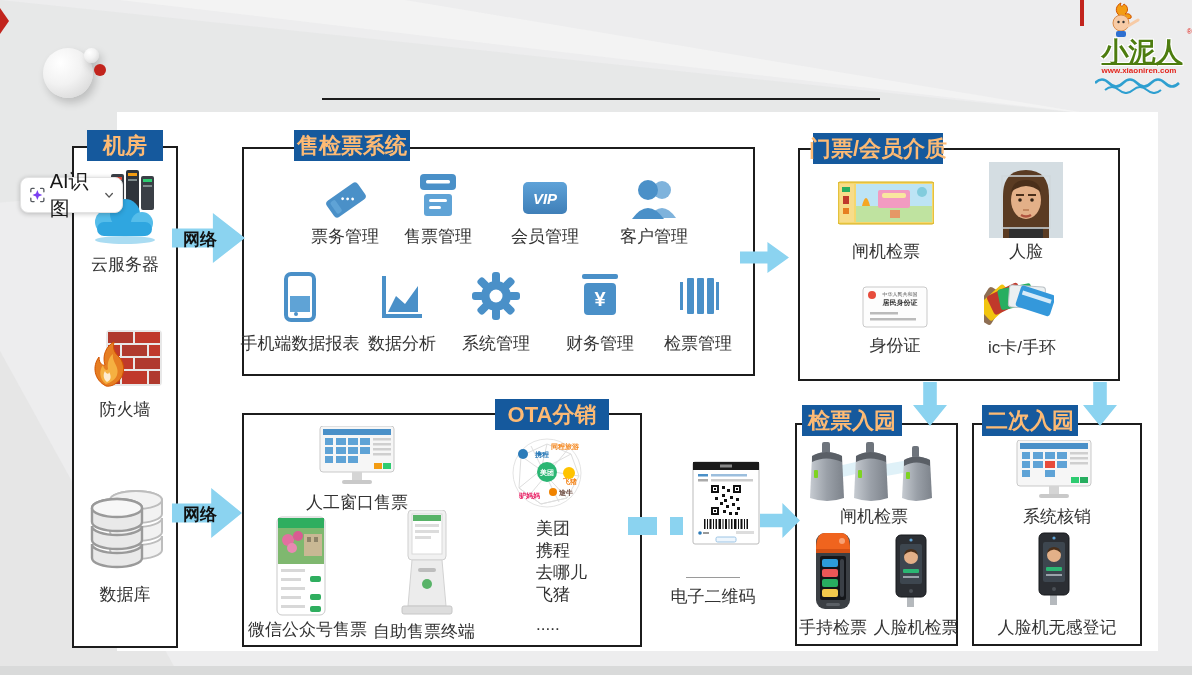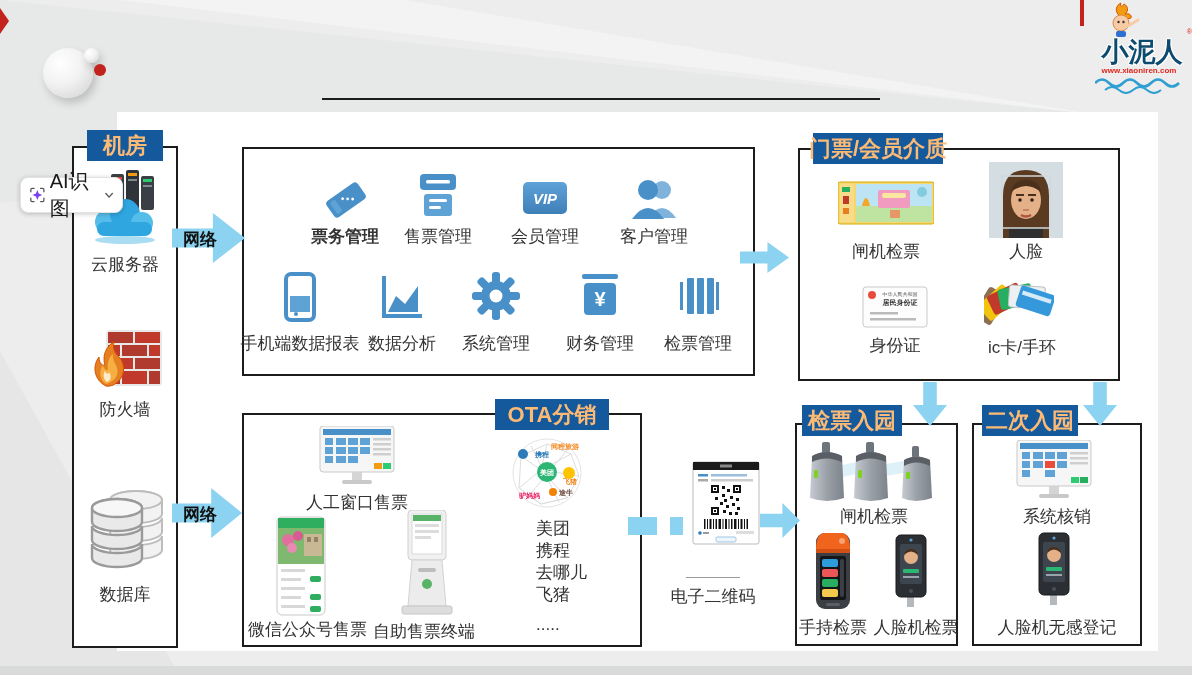--- a/index.html
+++ b/index.html
@@ -28,21 +28,21 @@
   .underline{position:absolute;left:322px;top:98px;width:558px;height:2px;background:#1c1c1c;z-index:3;}
   
   .sphere{position:absolute;border-radius:50%;
           background:radial-gradient(circle at 35% 30%,#ffffff 0%,#f2f2f2 45%,#dcdcdc 80%,#d2d2d2 100%);
           box-shadow:3px 5px 9px rgba(0,0,0,.18);z-index:3;}
   .reddot{position:absolute;border-radius:50%;background:#c2241d;z-index:3;}
   .redsliver{position:absolute;background:#c2241d;z-index:3;}
   
   .logo{position:absolute;left:1086px;top:2px;width:106px;height:96px;z-index:8;}
   .logo-brand{position:absolute;left:8px;top:32px;width:96px;text-align:center;font-size:27px;font-weight:bold;
-              color:#0c4a6e;text-shadow:1px 1px 0 #fff,-1px -1px 0 #fff,1px -1px 0 #fff,-1px 1px 0 #fff;}
+              color:#4d7c0f;text-shadow:1px 1px 0 #fff,-1px -1px 0 #fff,1px -1px 0 #fff,-1px 1px 0 #fff;text-decoration:underline;}
   .logo-reg{position:absolute;right:0px;top:26px;font-size:7px;color:#e3251d;}
   .logo-url{position:absolute;left:0;top:64px;width:106px;text-align:center;font-size:8px;font-weight:bold;color:#e3251d;}
   
   .ai-btn{position:absolute;left:20px;top:177px;width:103px;height:36px;background:#fff;border:1px solid #e3e3e3;
           border-radius:8px;box-shadow:0 1px 5px rgba(0,0,0,.22);display:flex;align-items:center;
           gap:5px;padding:0 9px;box-sizing:border-box;z-index:20;cursor:pointer;}
   .ai-btn span{font-size:20px;color:#1a1a1a;}
   
   .ota-list{position:absolute;left:536px;top:518px;font-size:17px;color:#333;line-height:22px;z-index:5;}
   .divider{position:absolute;background:#9a9a9a;z-index:5;}
@@ -90,20 +90,21 @@
   </div>
 
   <div class="box" style="left:72px;top:146px;width:106px;height:502px;"></div>
   <div class="box" style="left:242px;top:147px;width:513px;height:229px;"></div>
   <div class="box" style="left:798px;top:148px;width:322px;height:233px;"></div>
   <div class="box" style="left:242px;top:413px;width:400px;height:234px;"></div>
   <div class="box" style="left:795px;top:423px;width:163px;height:223px;"></div>
   <div class="box" style="left:972px;top:423px;width:170px;height:223px;"></div>
 
   <div class="blabel" style="left:87px;top:130px;width:76px;height:31px;">机房</div>
+  <div class="blabel" style="left:294px;top:130px;width:116px;height:31px;">售检票系统</div>
   <div class="blabel" style="left:813px;top:133px;width:130px;height:31px;">门票/会员介质</div>
   <div class="blabel" style="left:495px;top:399px;width:114px;height:31px;">OTA分销</div>
   <div class="blabel" style="left:802px;top:405px;width:100px;height:31px;">检票入园</div>
   <div class="blabel" style="left:982px;top:405px;width:96px;height:31px;">二次入园</div>
 
   <div class="arrow-r" style="left:172px;top:213px;width:73px;height:50px;"></div>
   <div class="netlabel" style="left:183px;top:228px;">网络</div>
   <div class="arrow-r" style="left:172px;top:488px;width:70px;height:50px;"></div>
   <div class="netlabel" style="left:183px;top:503px;">网络</div>
   <div class="arrow-r" style="left:740px;top:242px;width:49px;height:31px;"></div>
@@ -169,21 +170,21 @@
 
   <svg class="icon" style="left:322px;top:176px;" width="48" height="48" viewBox="0 0 48 48">
     <g transform="rotate(-35 24 24)">
       <rect x="5" y="14" width="38" height="20" rx="4" fill="#4a90c8"></rect>
       <rect x="9" y="17" width="6" height="14" rx="2" fill="#5fa3d6"></rect>
       <circle cx="22" cy="21" r="1.4" fill="#fff"></circle>
         <circle cx="26" cy="24" r="1.4" fill="#fff"></circle>
         <circle cx="30" cy="27" r="1.4" fill="#fff"></circle>
     </g>
   </svg>
-  <div class="ilabel" style="left:305px;top:225px;width:80px;font-weight:bold;">票务管理</div>
+  <div class="ilabel" style="left:305px;top:225px;width:80px;">票务管理</div>
 
   <svg class="icon" style="left:414px;top:172px;" width="48" height="52" viewBox="0 0 48 52">
     <rect x="6" y="2" width="36" height="16" rx="4" fill="#4a90c8"></rect>
     <rect x="12" y="8" width="24" height="3.5" rx="1.5" fill="#fff"></rect>
     <rect x="10" y="22" width="28" height="22" rx="3" fill="#5fa3d6"></rect>
     <rect x="15" y="27" width="18" height="3" rx="1.5" fill="#fff"></rect>
     <rect x="15" y="34" width="12" height="3" rx="1.5" fill="#fff"></rect>
   </svg>
   <div class="ilabel" style="left:398px;top:225px;width:80px;">售票管理</div>
 

